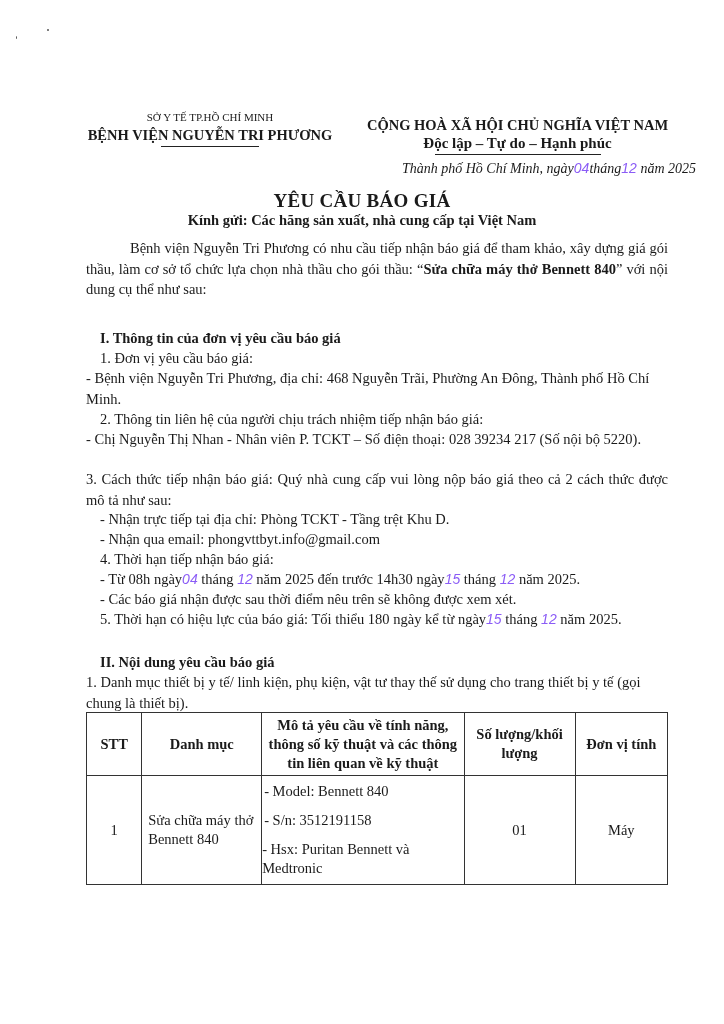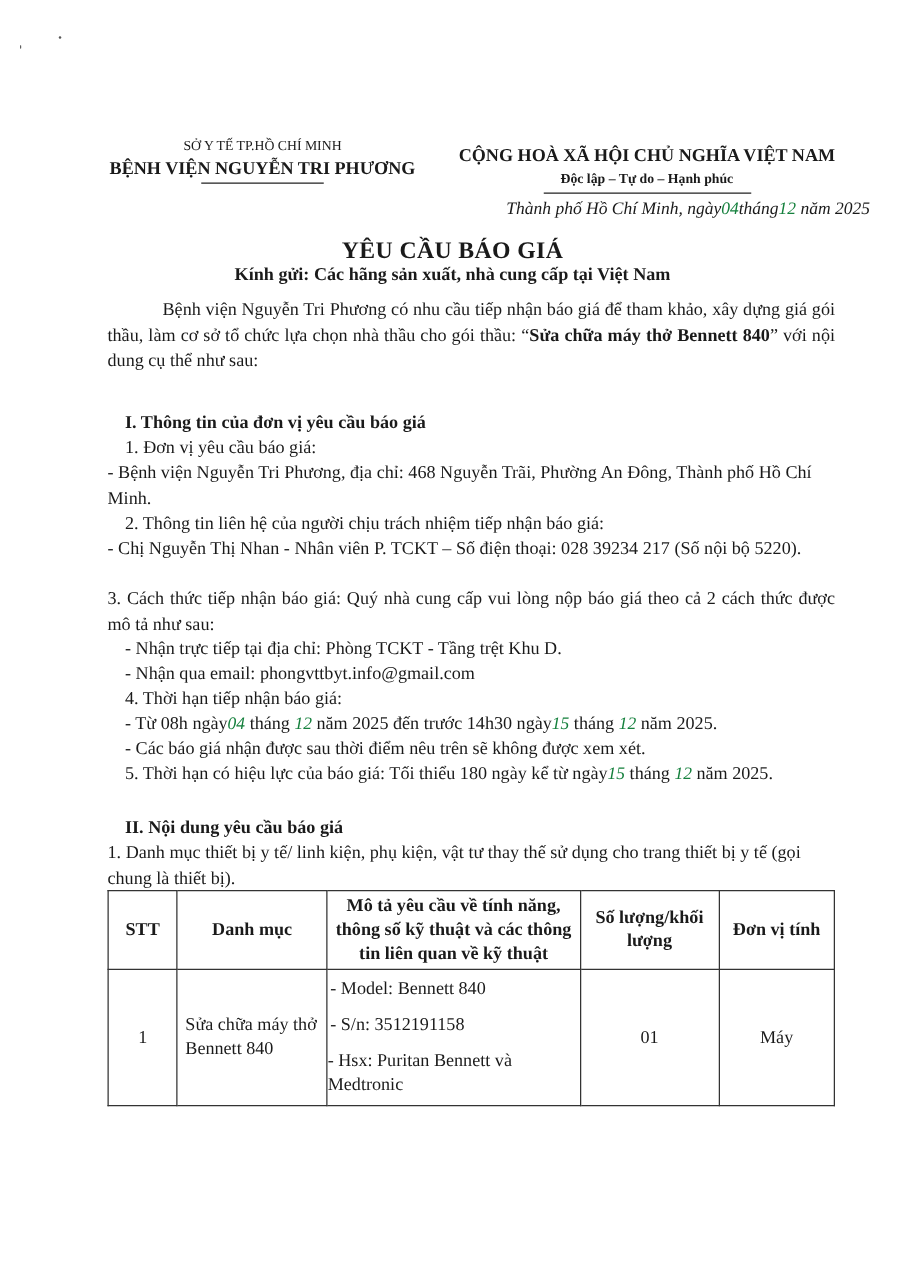--- a/index.html
+++ b/index.html
@@ -6,24 +6,24 @@
   body { width:724px; height:1024px; position:relative; overflow:hidden;
          font-family:"Liberation Serif", "DejaVu Serif", serif; color:#1a1a1a; }
   .abs { position:absolute; }
   .speck { position:absolute; background:#555; border-radius:50%; }
   .hdr-left { left:70px; top:108px; width:280px; text-align:center; }
   .hdr-left .l1 { font-size:11px; line-height:18px; }
   .hdr-left .l2 { font-size:14.5px; line-height:18px; font-weight:bold; }
   .hdr-left .uline { margin:2px auto 0; width:98px; height:1px; background:#222; }
   .hdr-right { left:345px; top:116px; width:345px; text-align:center; }
   .hdr-right .l1 { font-size:14.5px; line-height:18px; font-weight:bold; }
-  .hdr-right .l2 { font-size:11px; line-height:18px; font-weight:bold; }
+  .hdr-right .l2 { font-size:15px; line-height:18px; font-weight:bold; }
   .hdr-right .uline { margin:2px auto 0; width:166px; height:1px; background:#222; }
   .dateline { right:28px; top:160px; font-style:italic; font-size:14px; white-space:nowrap; }
-  .hand { color:#15803d; font-family:Liberation Serif, serif; font-style:italic; font-size:14px; }
+  .hand { color:#8b5cf6; font-family:Liberation Sans, sans-serif; font-style:italic; font-size:14px; }
   .title { left:0; width:724px; top:190px; text-align:center; font-weight:bold; font-size:19px; letter-spacing:0.3px; }
   .subtitle { left:0; width:724px; top:212px; text-align:center; font-weight:bold; font-size:14.5px; }
   .para { left:86px; width:582px; font-size:14.5px; line-height:20.5px; text-align:justify; }
   .indent { text-indent:44px; }
   .sec { font-weight:bold; }
   .line { position:absolute; left:100px; width:582px; font-size:14.5px; line-height:20px; white-space:nowrap; }
   table.items { position:absolute; left:86px; top:712px; width:582px; border-collapse:collapse; font-size:14.5px; }
   table.items th, table.items td { border:1px solid #333; vertical-align:middle; }
   table.items th { font-weight:bold; text-align:center; line-height:19px; padding:2px 2px; height:58px; }
   table.items td { line-height:19px;margin-top:28px; }

